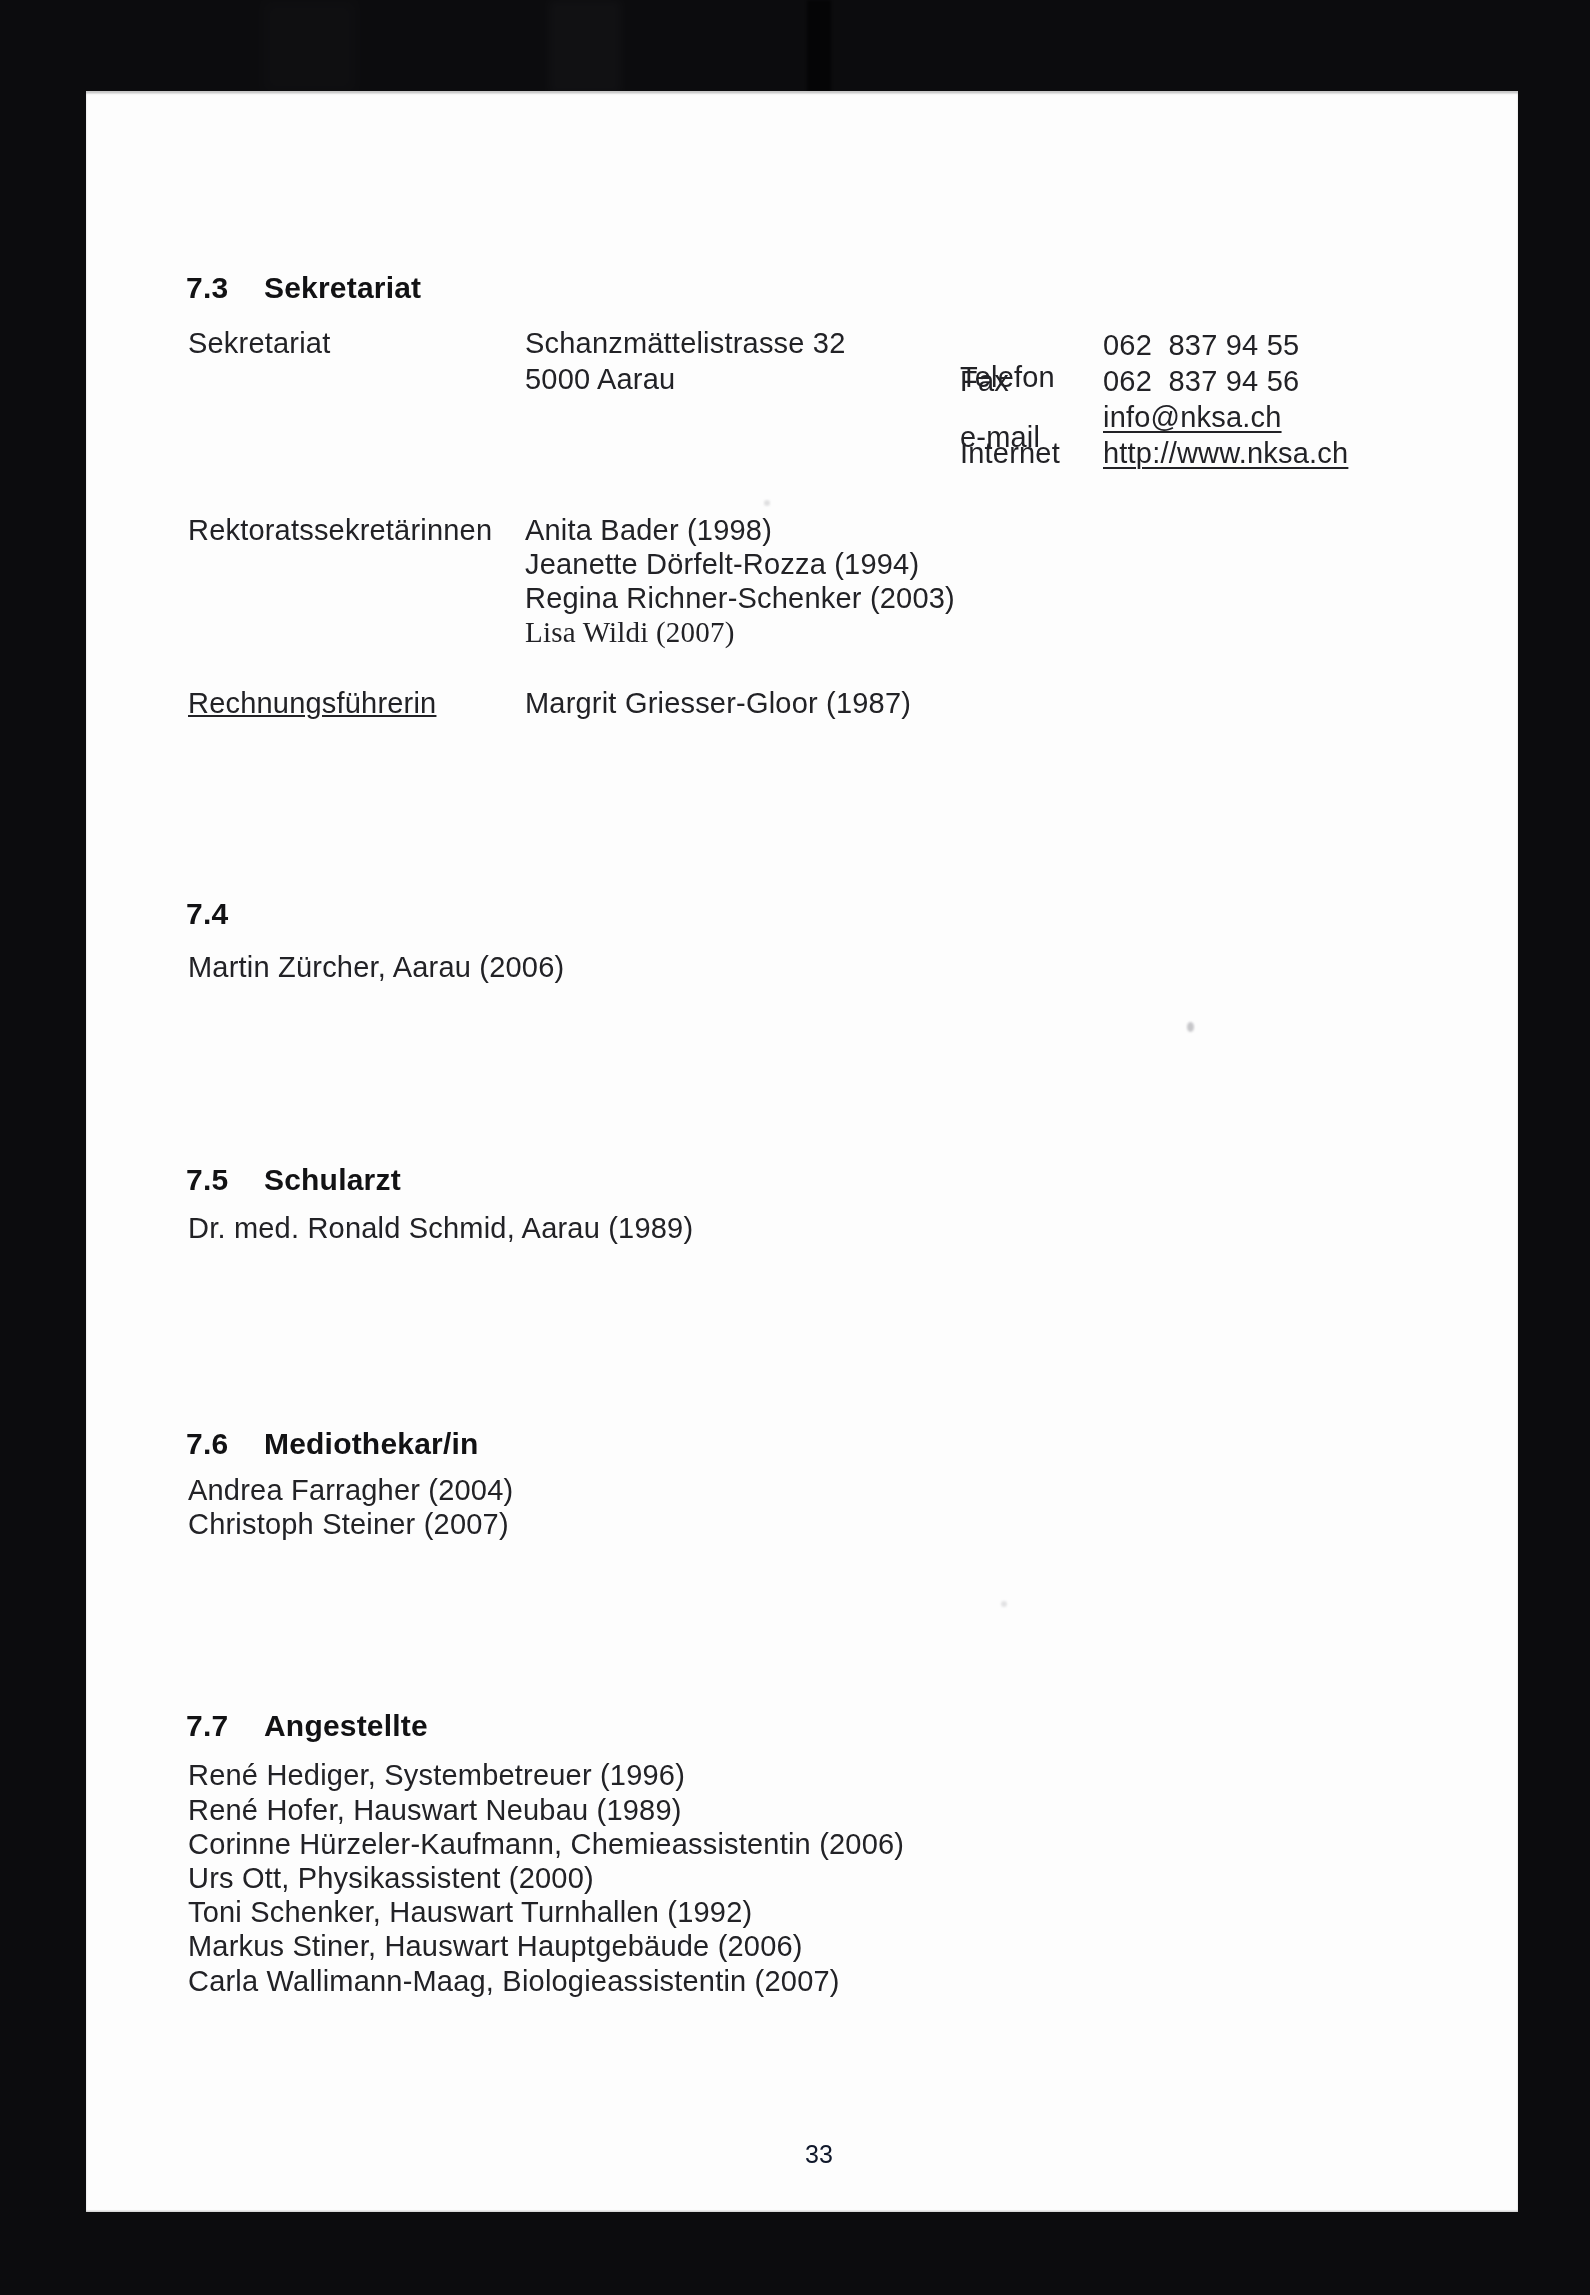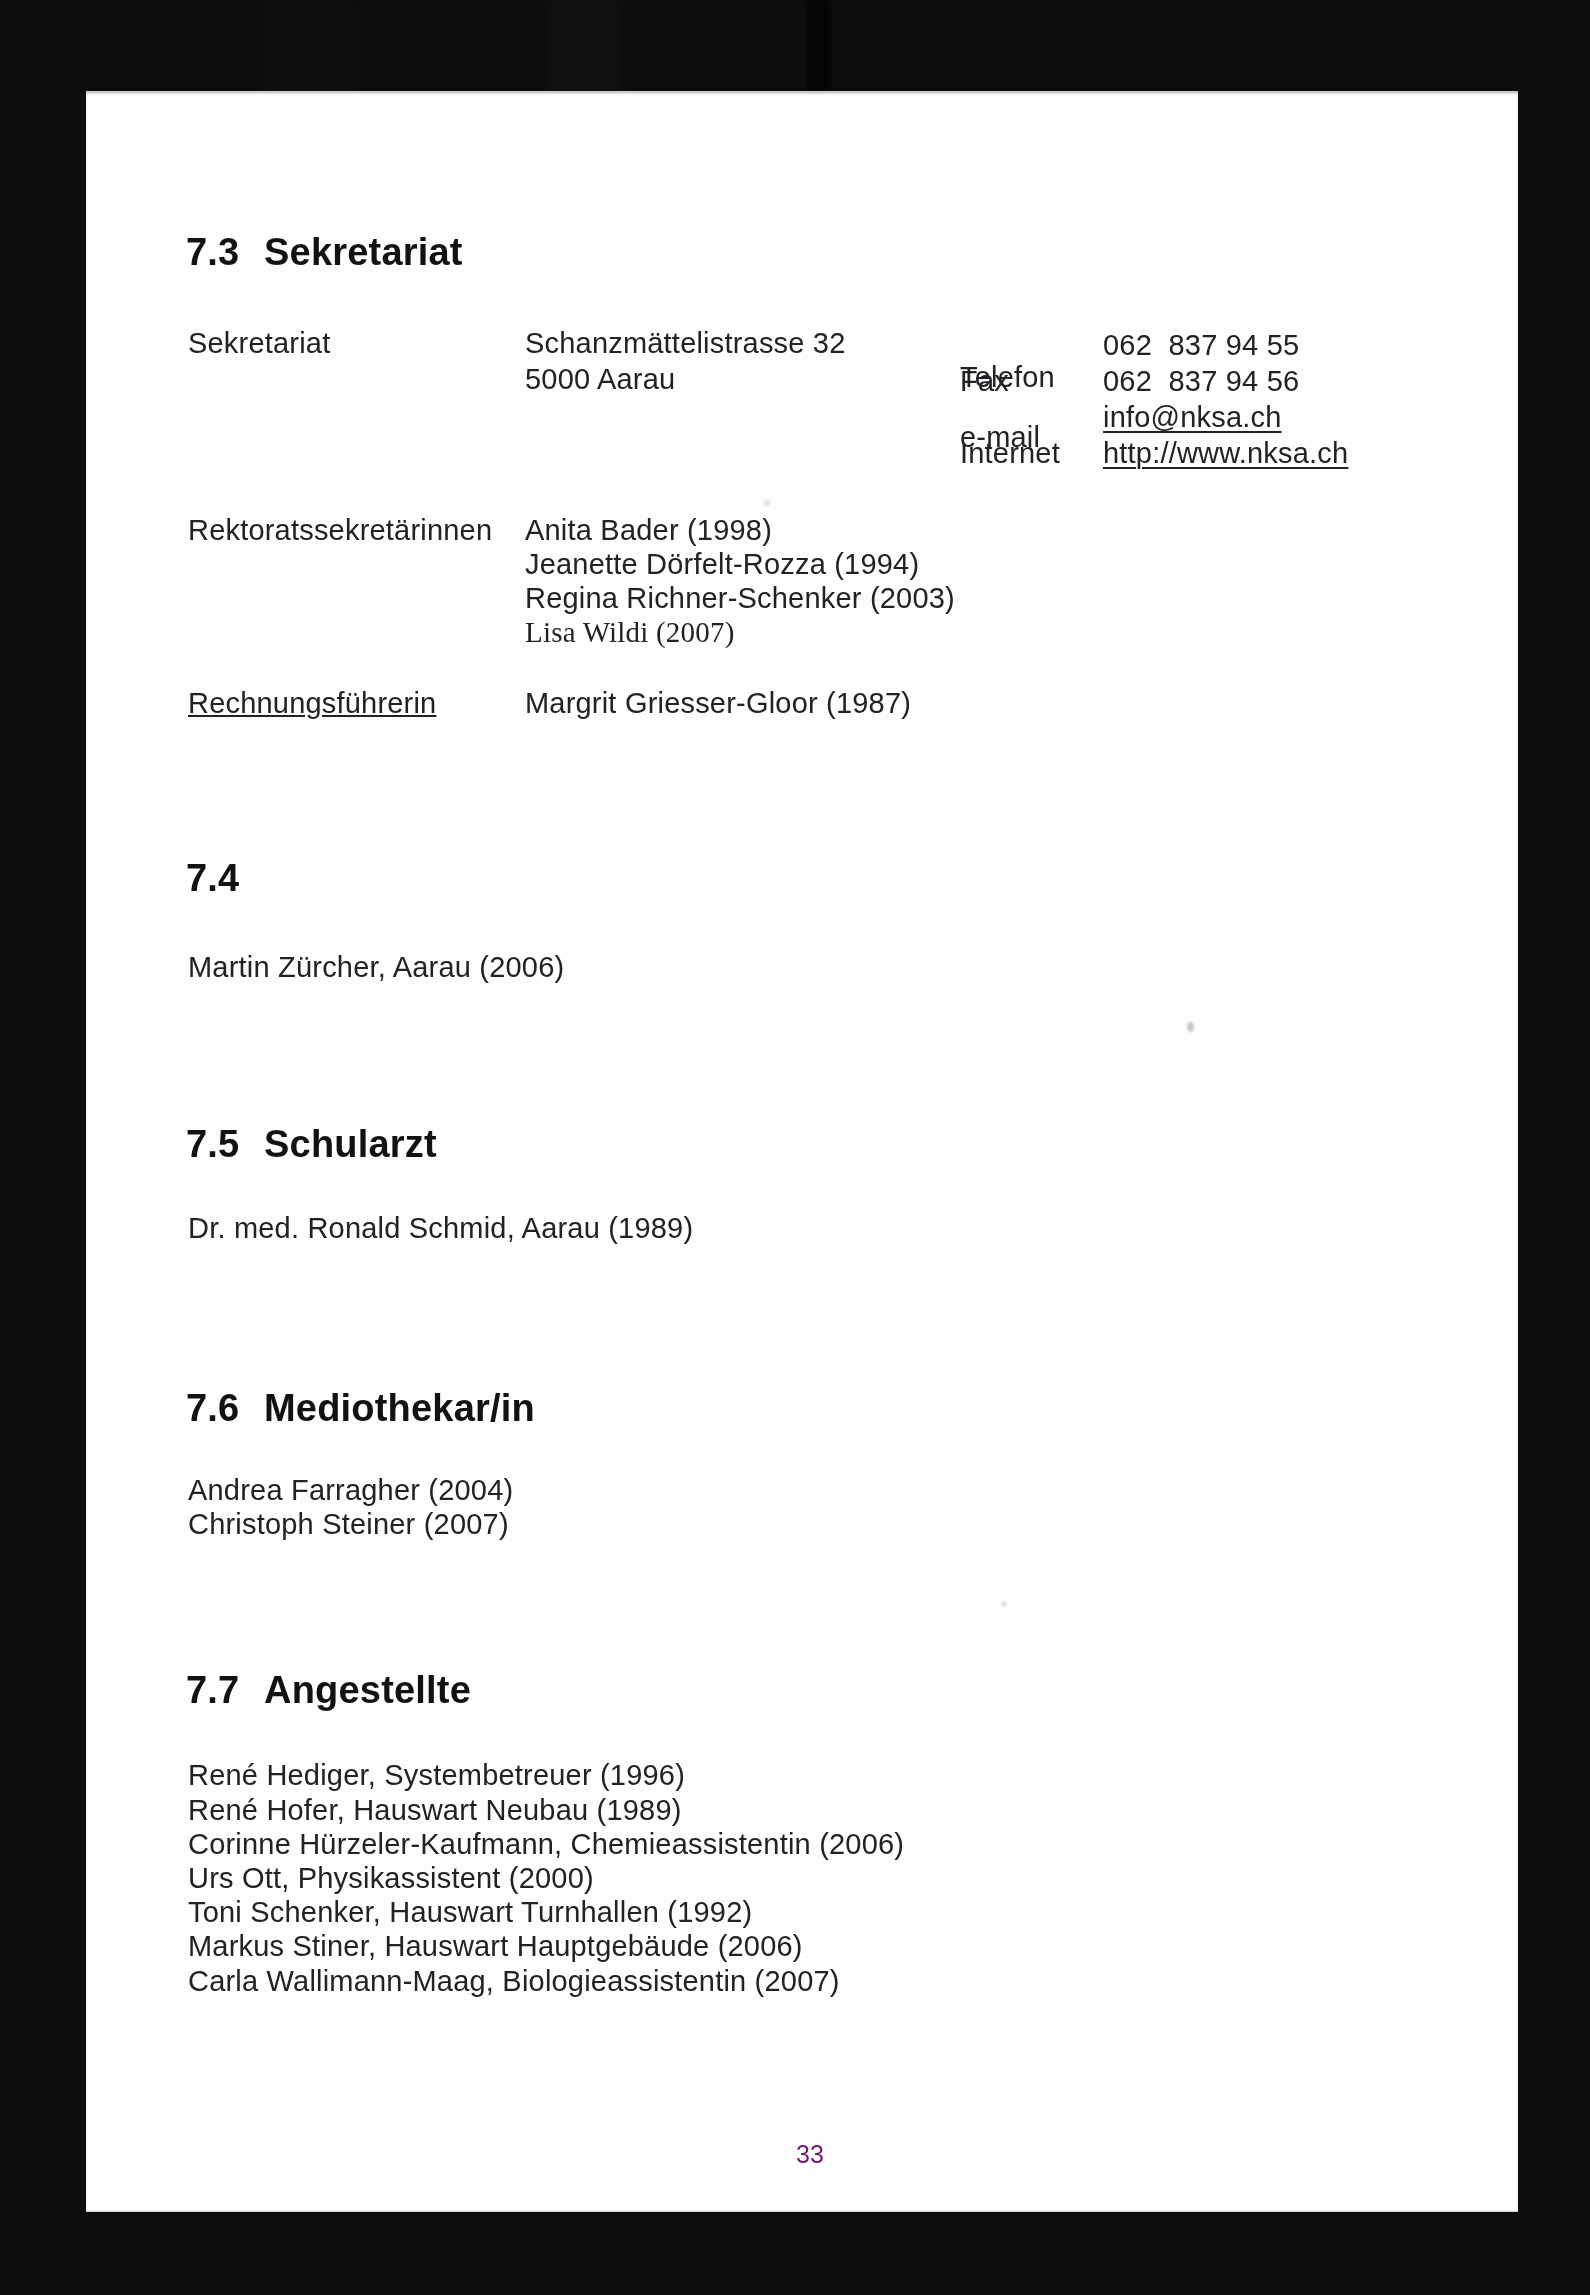--- a/index.html
+++ b/index.html
@@ -27,27 +27,27 @@
   .t {
     position: absolute;
     font-size: 29px; line-height: 1;
     color: #222226;
     white-space: pre;
     letter-spacing: 0.2px;
   }
   .h {
     position: absolute;
     display: flex;
-    font-size: 38px; line-height: 1;
+    font-size: 30px; line-height: 1;
     font-weight: 700; color: #121214;
-    white-space: pre; letter-spacing: 0.2px;
+    white-space: pre; letter-spacing: 0.2px; margin-top: 40px;
   }
   .h .num { width: 78px; flex: 0 0 78px; }
   .link { text-decoration: underline; text-underline-offset: 4px; text-decoration-thickness: 1.6px; }
-  .pageno { position: absolute; left: 8px; width: 100%; text-align: center; font-size: 25px; color: #701a75; }
+  .pageno { position: absolute; left: 17px; width: 100%; text-align: center; font-size: 25px; color: #0f172a; }
 
   .speck { position: absolute; background: #9a9aa0; border-radius: 50%; filter: blur(1.2px); }
   .speck1 { left: 1101px; top: 931px; width: 7.2px; height: 10.3px; opacity: .55; }
   .speck2 { left: 678px; top: 409px; width: 6.4px; height: 6.4px; opacity: .30; }
   .speck3 { left: 915px; top: 1510px; width: 6.4px; height: 6.4px; opacity: .28; }
 </style>
 </head>
 <body>
 
 <div class="stage">

